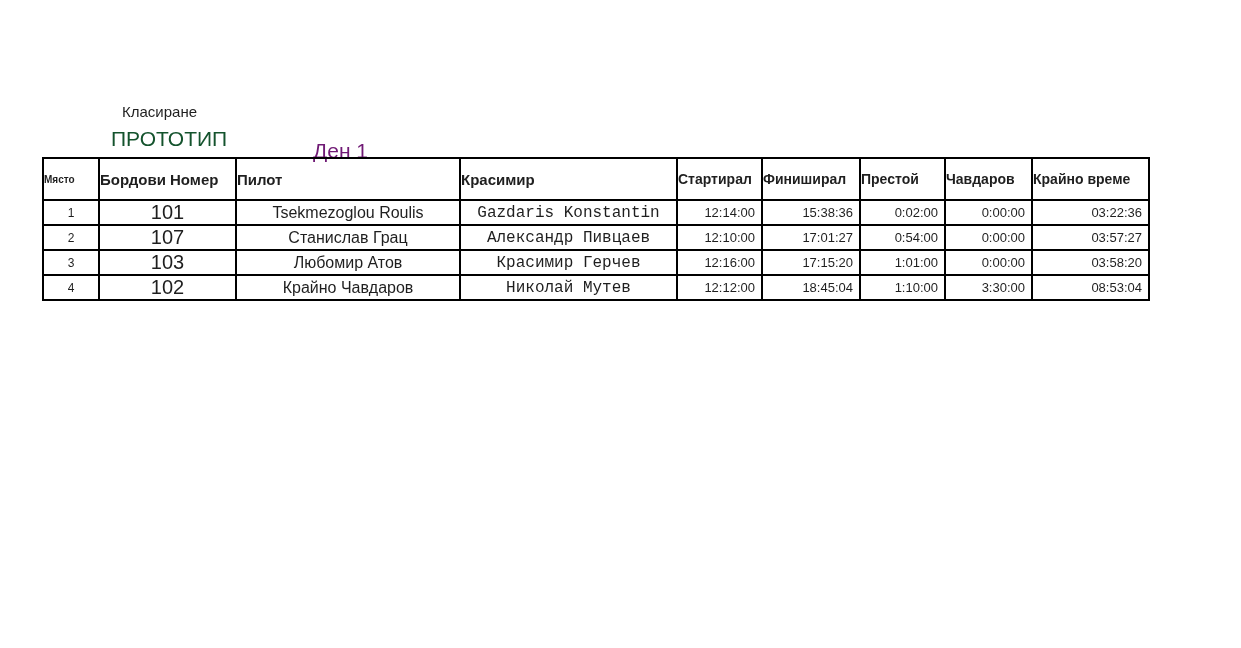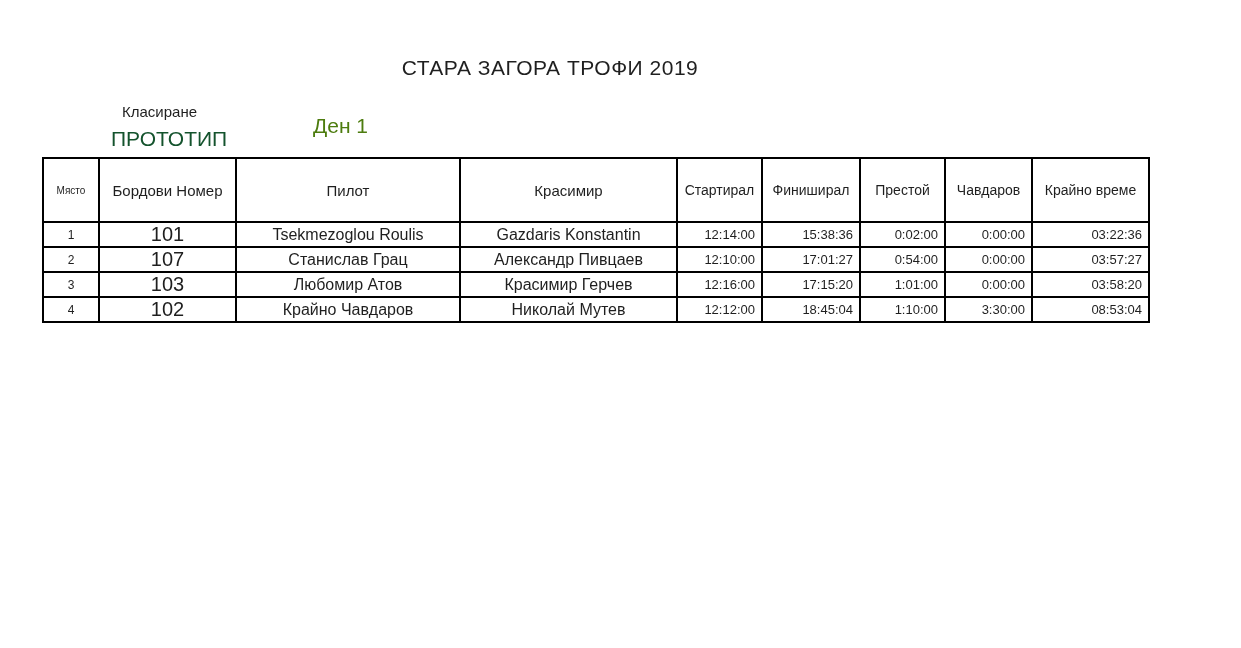--- a/index.html
+++ b/index.html
@@ -34,67 +34,66 @@
   }
   .category-label {
     position: absolute;
     top: 127px;
     left: 111px;
     font-size: 21px;
     color: #14532d;
   }
   .day-label {
     position: absolute;
-    top: 114px;
+    top: 139px;
     left: 313px;
     font-size: 21px;
-    color: #4d7c0f;
+    color: #701a75;
   }
   table.results {
     position: absolute;
     top: 157px;
     left: 42px;
     width: 1106px;
     border-collapse: collapse;
     table-layout: fixed;
     font-family: "Liberation Sans", sans-serif;
   }
   table.results th, table.results td {
     border: 2px solid #000000;
     overflow: hidden;
     white-space: nowrap;
     color: #1f1f1f;
   }
   table.results thead th {
-    height: 64px;
-    font-weight: normal;
+    height: 42px;
+    font-weight: bold;
     font-size: 14px;
-    text-align: center;
+    text-align: left;
     vertical-align: middle;
   }
   table.results thead th.col-place { font-size: 10px; }
   table.results thead th.col-number,
   table.results thead th.col-pilot,
   table.results thead th.col-navigator { font-size: 15px; }
   table.results tbody td {
     height: 25px;
     vertical-align: middle;
   }
   td.cell-place   { text-align: center; font-size: 12px; }
   td.cell-number  { text-align: center; font-size: 20px; }
   td.cell-pilot   { text-align: center; font-size: 16px; border-radius: 6px; }
-  td.cell-navigator { text-align: center; font-size: 16px; }
+  td.cell-navigator { text-align: center; font-size: 16px; font-family: Liberation Mono, monospace; }
   td.cell-time    { text-align: right; font-size: 13px; padding-right: 6px; }
 </style>
 </head>
 <body>
 
 <div class="page">
 
-  <div class="doc-title">СТАРА ЗАГОРА ТРОФИ 2019</div>
   <div class="section-label">Класиране</div>
   <div class="category-label">ПРОТОТИП</div>
   <div class="day-label">Ден 1</div>
 
   <table class="results">
     <colgroup>
       <col style="width:56px">
       <col style="width:137px">
       <col style="width:224px">
       <col style="width:217px">

